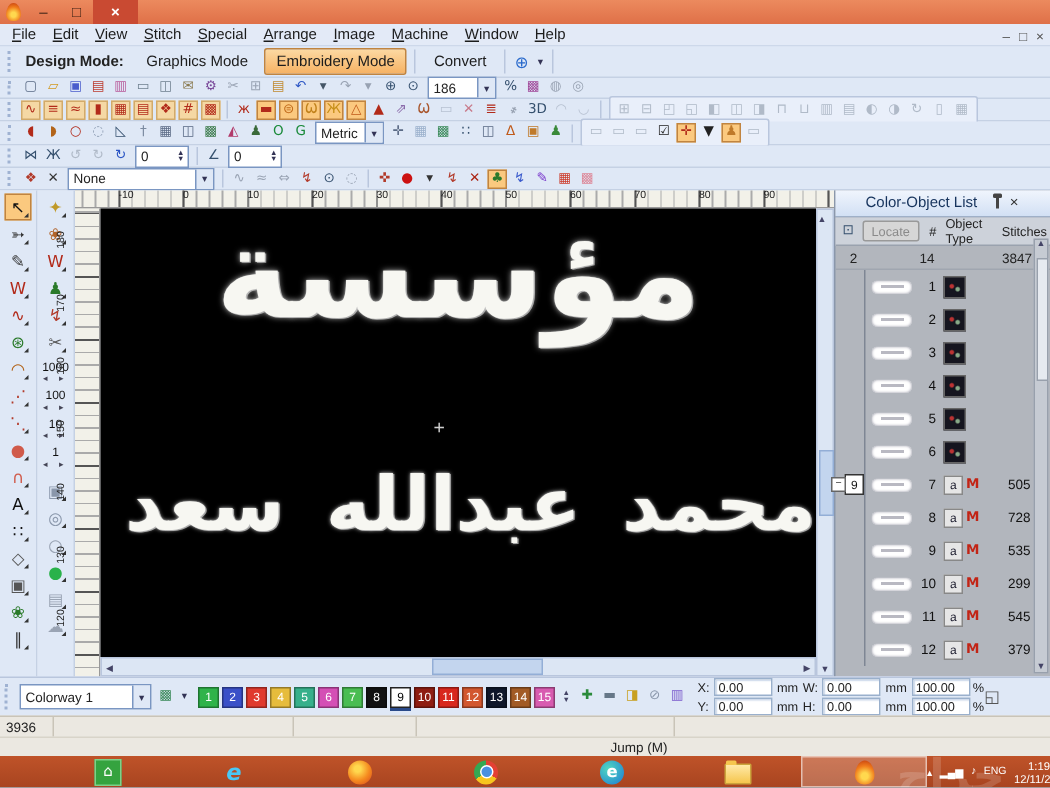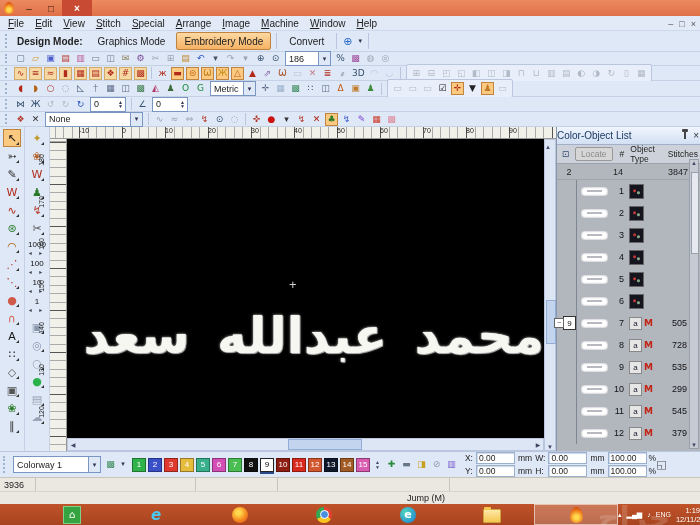--- a/index.html
+++ b/index.html
@@ -72,21 +72,21 @@
          direction:rtl;white-space:pre;word-spacing:10px;text-shadow:0 0 1px #bbb,0 0 3px rgba(255,255,255,.7),1px 1px 0 #888;}
   .cross{position:absolute;left:222px;top:138px;color:#cfcfcf;font-size:13px;font-weight:normal;}
   .hscroll{position:absolute;left:67px;top:311px;width:477px;height:13px;background:#dce6f4;border:1px solid #b9c6dd;box-sizing:border-box;display:flex;align-items:center;}
   .vscroll{position:absolute;left:544px;top:12px;width:12px;height:312px;background:#dce6f4;border:1px solid #b9c6dd;box-sizing:border-box;}
   .thumbH{position:absolute;left:220px;width:72px;height:9px;background:#c3d5ee;border:1px solid #93aed6;}
   .thumbV{position:absolute;top:160px;left:1px;width:8px;height:42px;background:#c3d5ee;border:1px solid #93aed6;}
   .sarrow{font-size:6px;color:#446;width:10px;text-align:center;}
   
   .panel{position:absolute;left:556px;top:0;width:144px;height:324px;background:#b2b6bd;border-left:1px solid #8a97ab;box-sizing:border-box;}
   .ptitle{height:17px;background:linear-gradient(#f0f5fd,#d2e0f4);border-bottom:1px solid #9fb0c8;
-          display:flex;align-items:center;padding:0 0;font-size:10px;color:#16335c;}
+          display:flex;align-items:center;padding:0 20px;font-size:10px;color:#16335c;}
   .ptitle .t{flex:1;}
   .pin{width:2px;height:7px;background:#444;position:relative;margin:0 7px 0 2px;}
   .pin::before{content:"";position:absolute;top:-3px;left:-2px;width:6px;height:3px;background:#444;border-radius:1px;}
   .pclose{color:#333;font-size:10px;margin-right:1px;}
   .phead{height:16px;display:flex;align-items:center;padding:1px 2px;background:#cdd2da;border-bottom:1px solid #9aa2ae;font-size:8.5px;color:#222;}
   .locate{background:#d6d6d6;border:1px solid #999;border-radius:2px;color:#8a8a8a;padding:0 5px;height:12px;
           display:flex;align-items:center;font-size:8.5px;margin:0 3px;}
   .psum{height:15px;display:flex;align-items:center;font-size:9px;border-bottom:1px solid #a0a6b0;padding-right:12px;}
   .prow{height:22px;display:flex;align-items:center;position:relative;font-size:9px;}
   .treecol{width:24px;position:relative;height:100%;flex:none;}
@@ -490,20 +490,21 @@
     <span class="vcell" style="display:block">180</span>
         <span class="vcell" style="display:block">170</span>
         <span class="vcell" style="display:block">160</span>
         <span class="vcell" style="display:block">150</span>
         <span class="vcell" style="display:block">140</span>
         <span class="vcell" style="display:block">130</span>
         <span class="vcell" style="display:block">120</span>
       </div>
 
     <div class="canvas">
+      <div class="embr1 ar">مؤسسة</div>
       <div class="cross">+</div>
       <div class="embr2 ar">محمد عبدالله سعد  للتجارة</div>
     </div>
 
     <div class="hscroll">
       <span class="sarrow">◀</span>
       <span class="thumbH"></span>
       <span class="sarrow" style="position:absolute;right:0;">▶</span>
     </div>
     <div class="vscroll">

